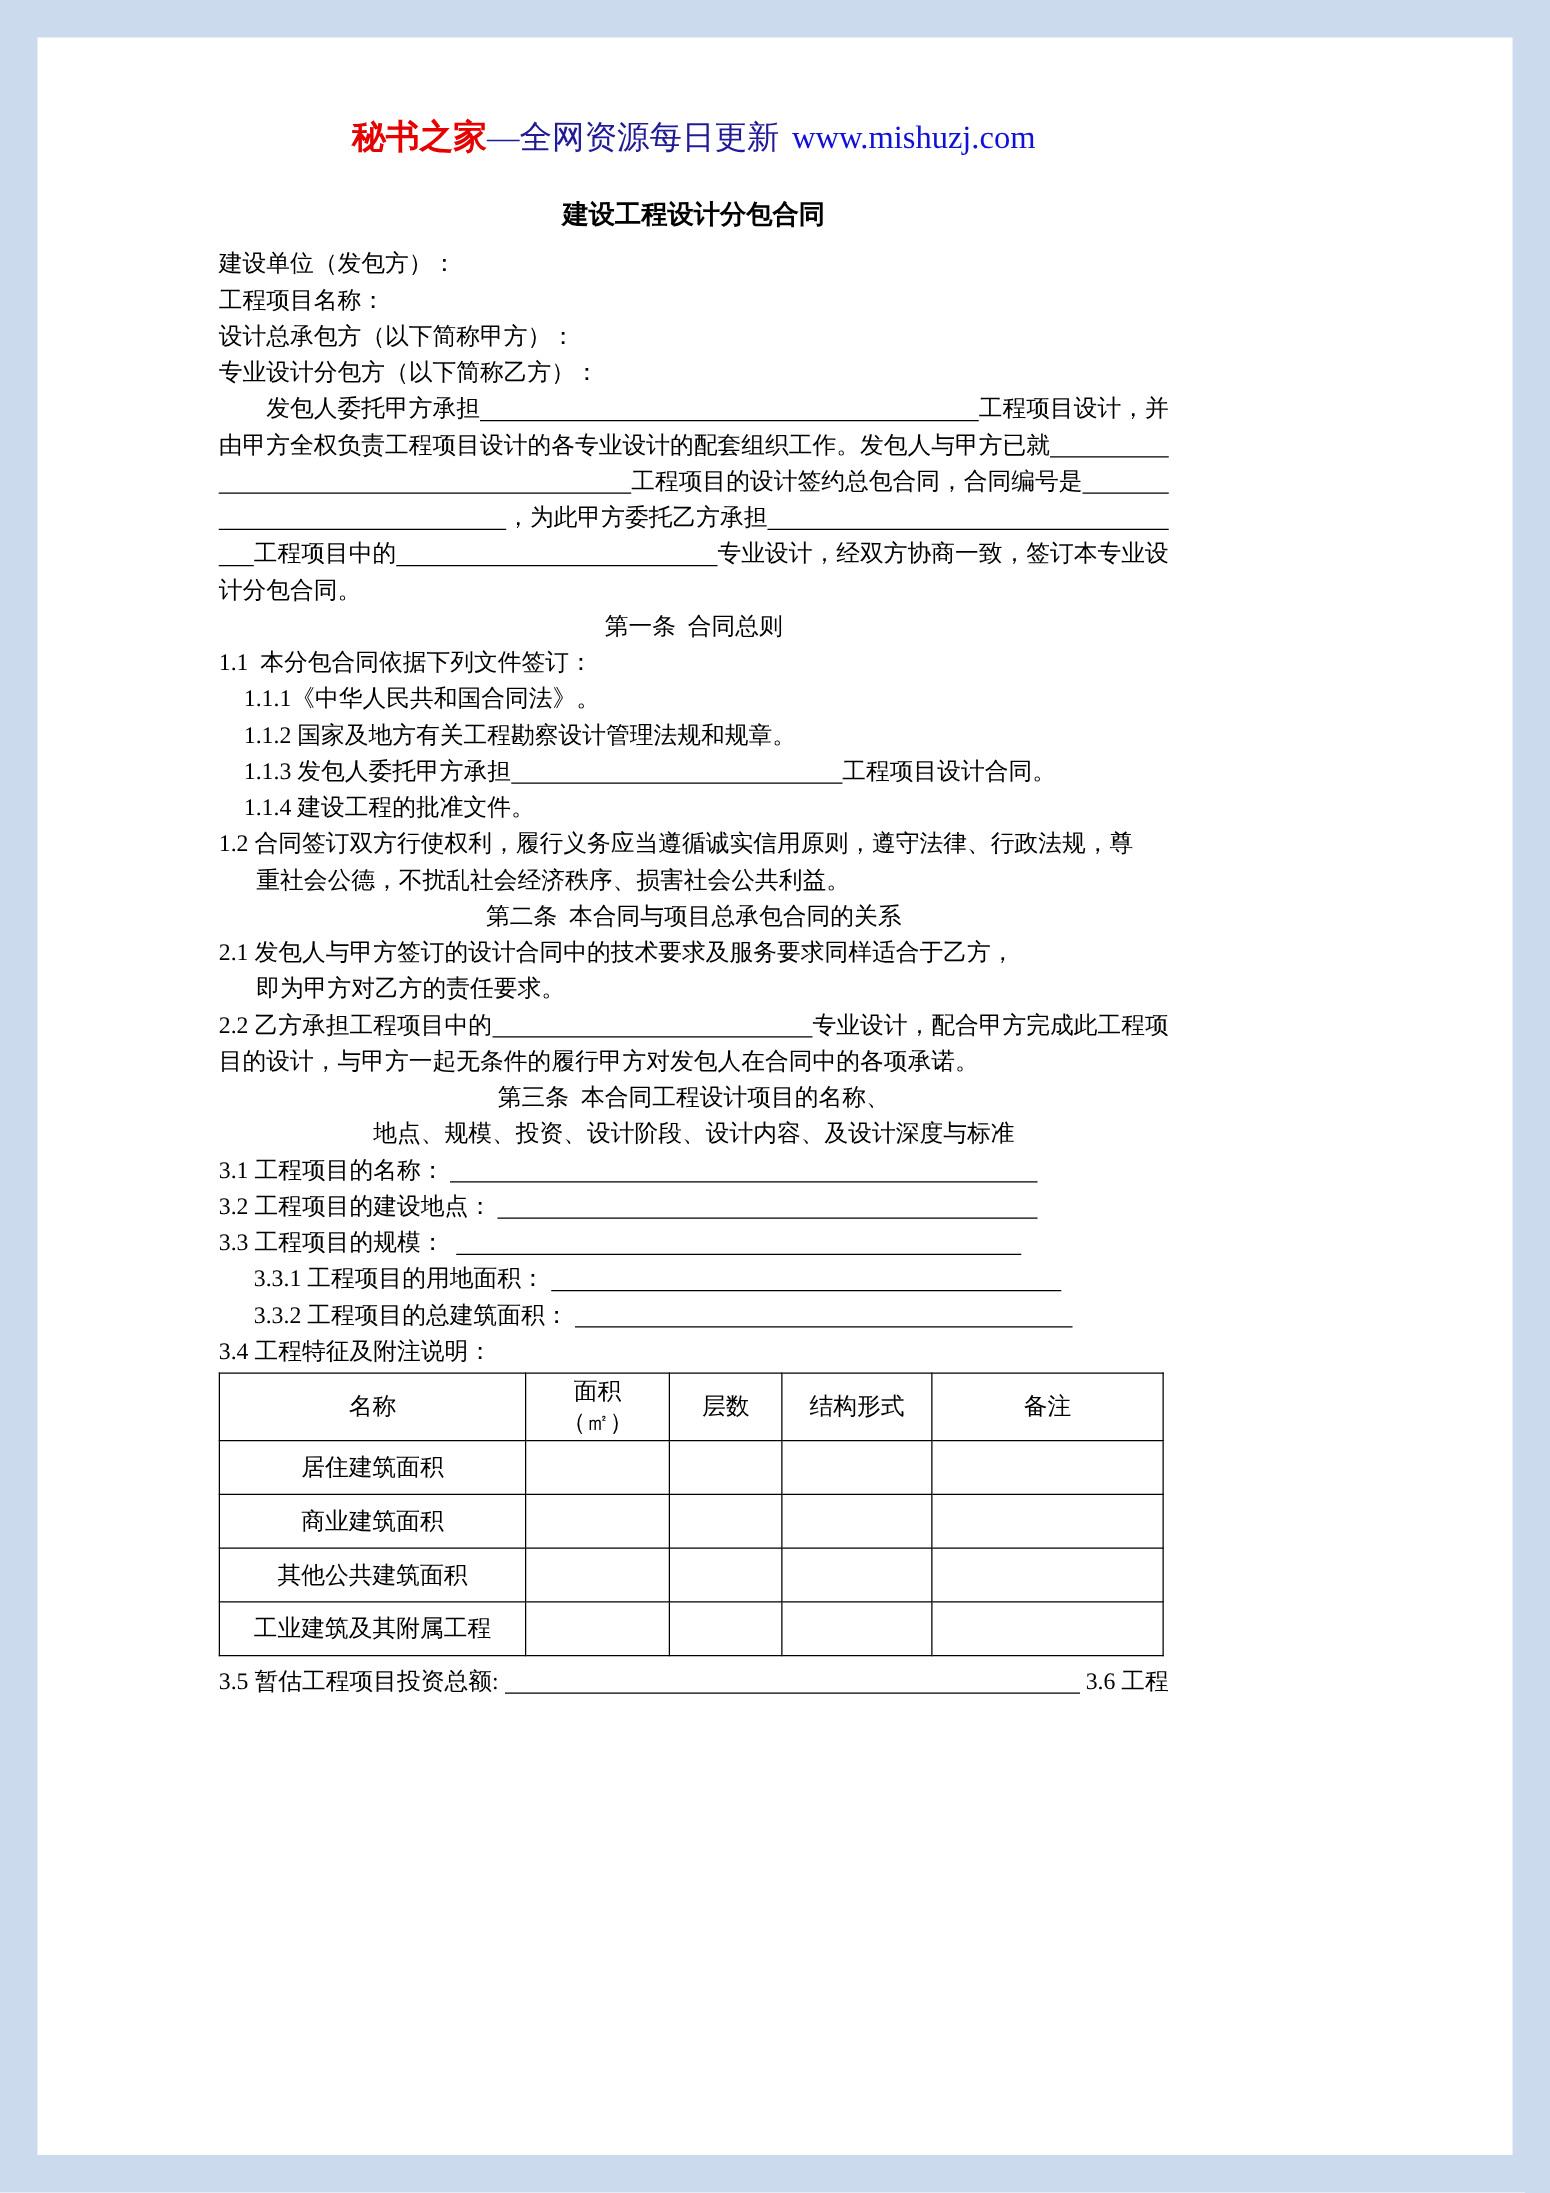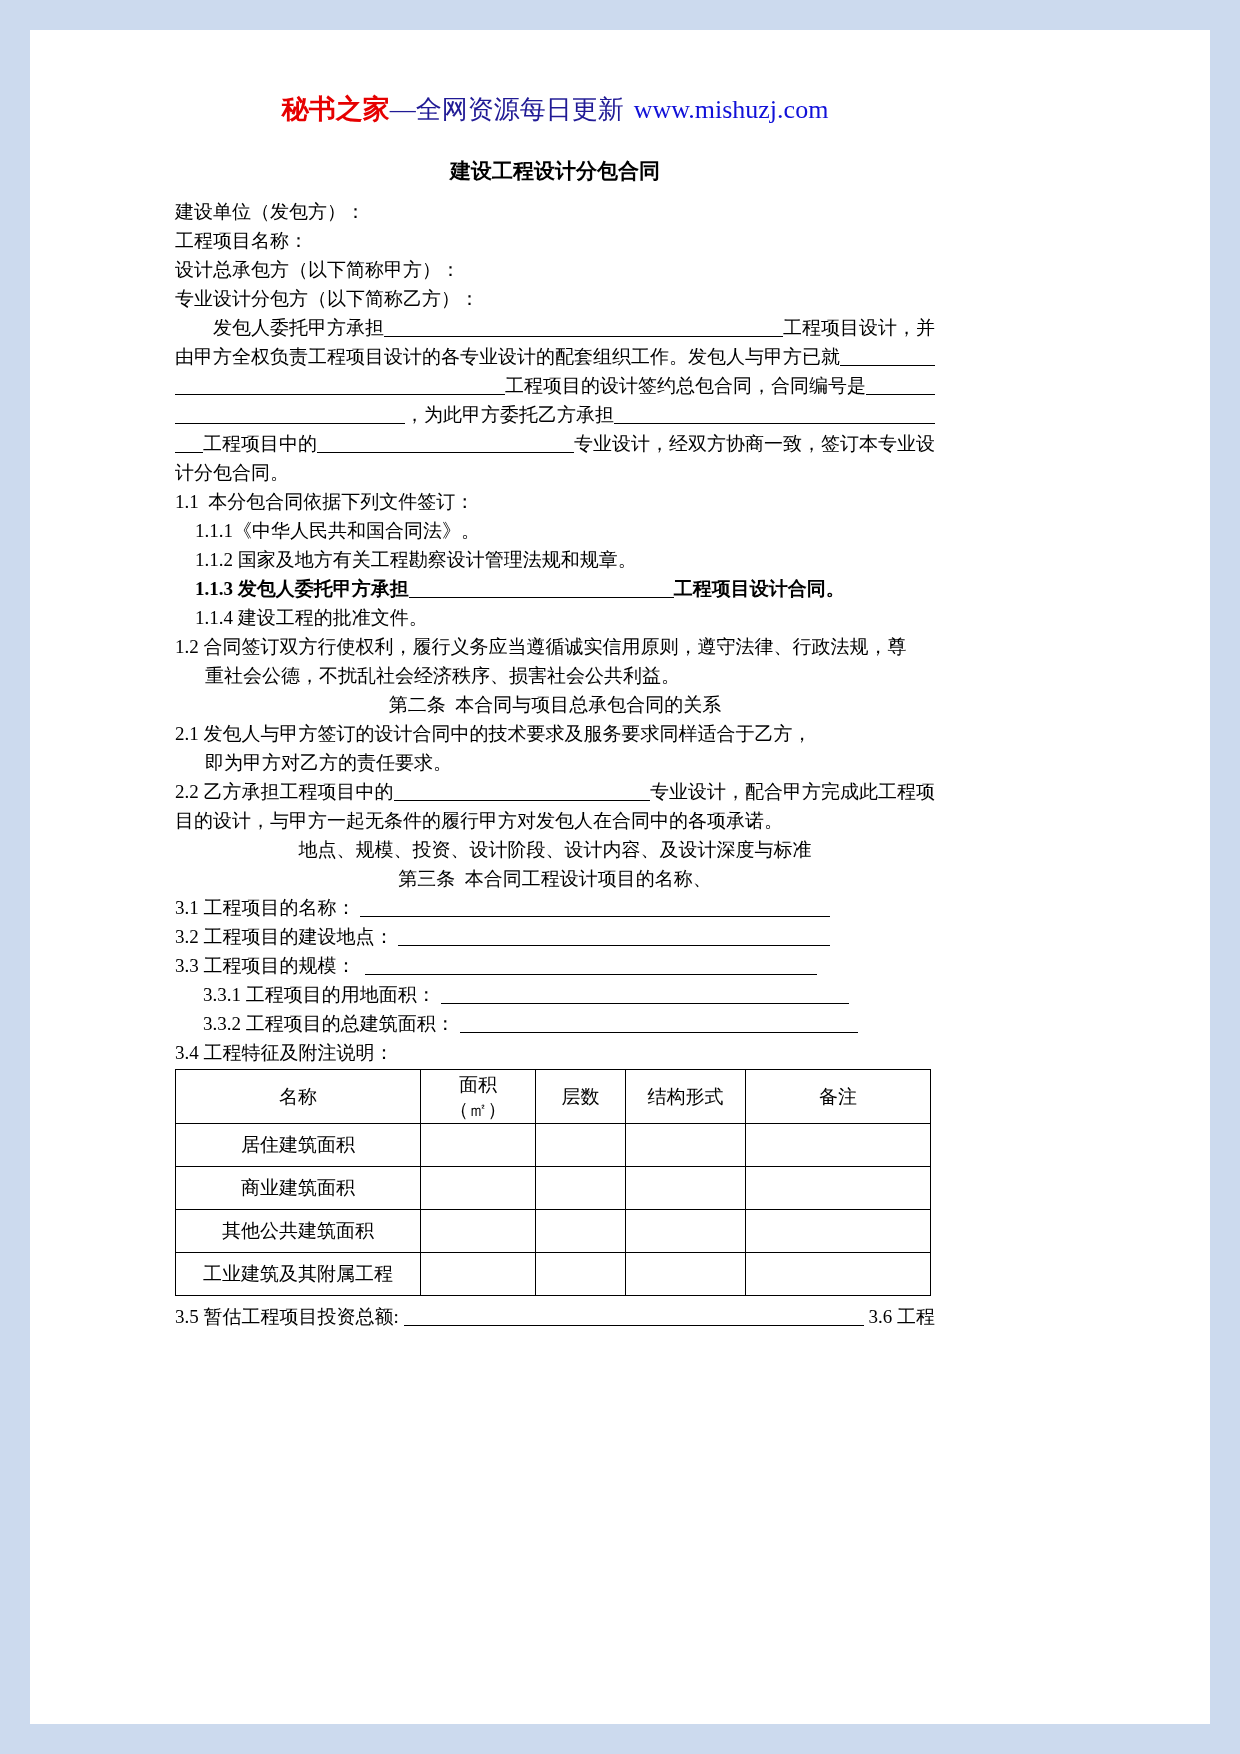--- a/index.html
+++ b/index.html
@@ -91,30 +91,33 @@
         </div>
         <div class="line">
           <span class="blank" style="width: 28px;"></span>
           <span class="t">工程项目中的</span>
           <span class="blank fill"></span>
           <span class="t">专业设计，经双方协商一致，签订本专业设</span>
         </div>
         <div class="line">
           <span class="t">计分包合同。</span>
         </div>
+        <div class="line center">
+          <span class="t">第一条  合同总则</span>
+        </div>
         <div class="line">
           <span class="t">1.1  本分包合同依据下列文件签订：</span>
         </div>
         <div class="line" style="padding-left: 20px;">
           <span class="t">1.1.1《中华人民共和国合同法》。</span>
         </div>
         <div class="line" style="padding-left: 20px;">
           <span class="t">1.1.2 国家及地方有关工程勘察设计管理法规和规章。</span>
         </div>
-        <div class="line" style="padding-left: 20px; font-weight: bold;">
+        <div class="line" style="padding-left: 20px;">
           <span class="t">1.1.3 发包人委托甲方承担</span>
           <span class="blank" style="width: 265px;"></span>
           <span class="t">工程项目设计合同。</span>
         </div>
         <div class="line" style="padding-left: 20px;">
           <span class="t">1.1.4 建设工程的批准文件。</span>
         </div>
         <div class="line">
           <span class="t">1.2 合同签订双方行使权利，履行义务应当遵循诚实信用原则，遵守法律、行政法规，尊</span>
         </div>
@@ -132,24 +135,24 @@
         </div>
         <div class="line">
           <span class="t">2.2 乙方承担工程项目中的</span>
           <span class="blank fill"></span>
           <span class="t">专业设计，配合甲方完成此工程项</span>
         </div>
         <div class="line">
           <span class="t">目的设计，与甲方一起无条件的履行甲方对发包人在合同中的各项承诺。</span>
         </div>
         <div class="line center">
+          <span class="t">第三条  本合同工程设计项目的名称、</span>
+        </div>
+        <div class="line center">
           <span class="t">地点、规模、投资、设计阶段、设计内容、及设计深度与标准</span>
-        </div>
-        <div class="line center">
-          <span class="t">第三条  本合同工程设计项目的名称、</span>
         </div>
         <div class="line">
           <span class="t">3.1 工程项目的名称： </span>
           <span class="blank" style="width: 470px;"></span>
         </div>
         <div class="line">
           <span class="t">3.2 工程项目的建设地点： </span>
           <span class="blank" style="width: 432px;"></span>
         </div>
         <div class="line">

